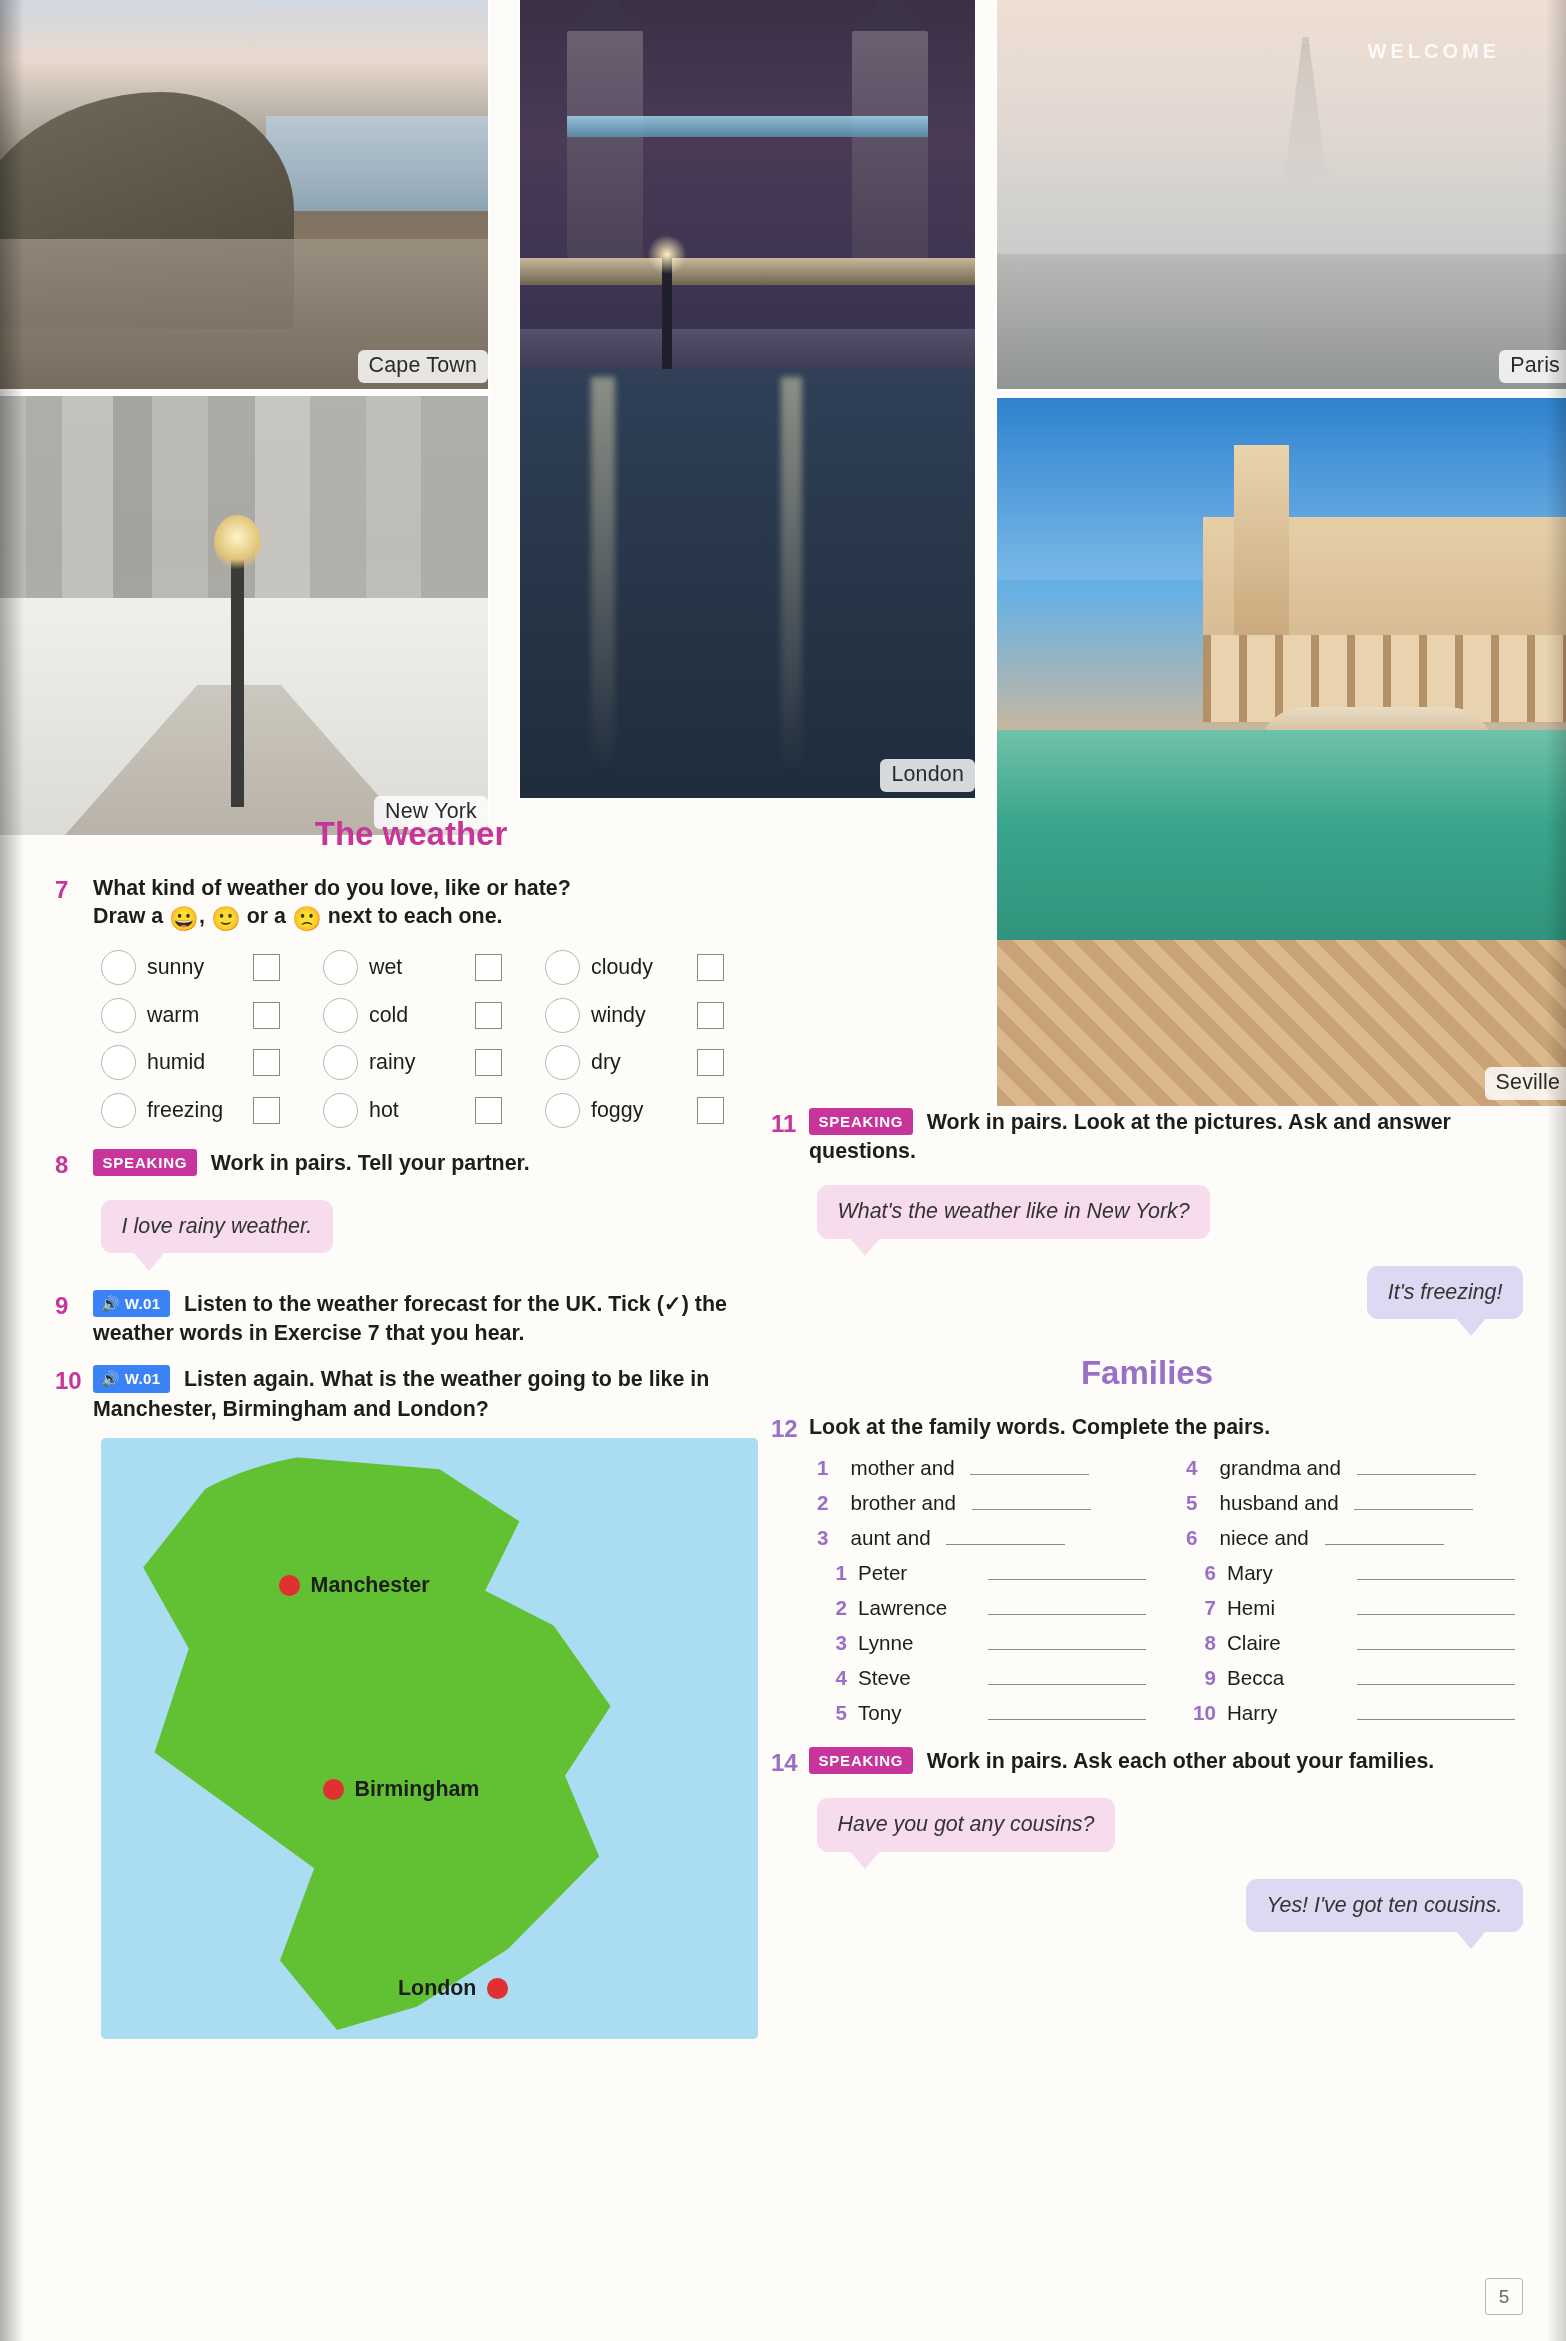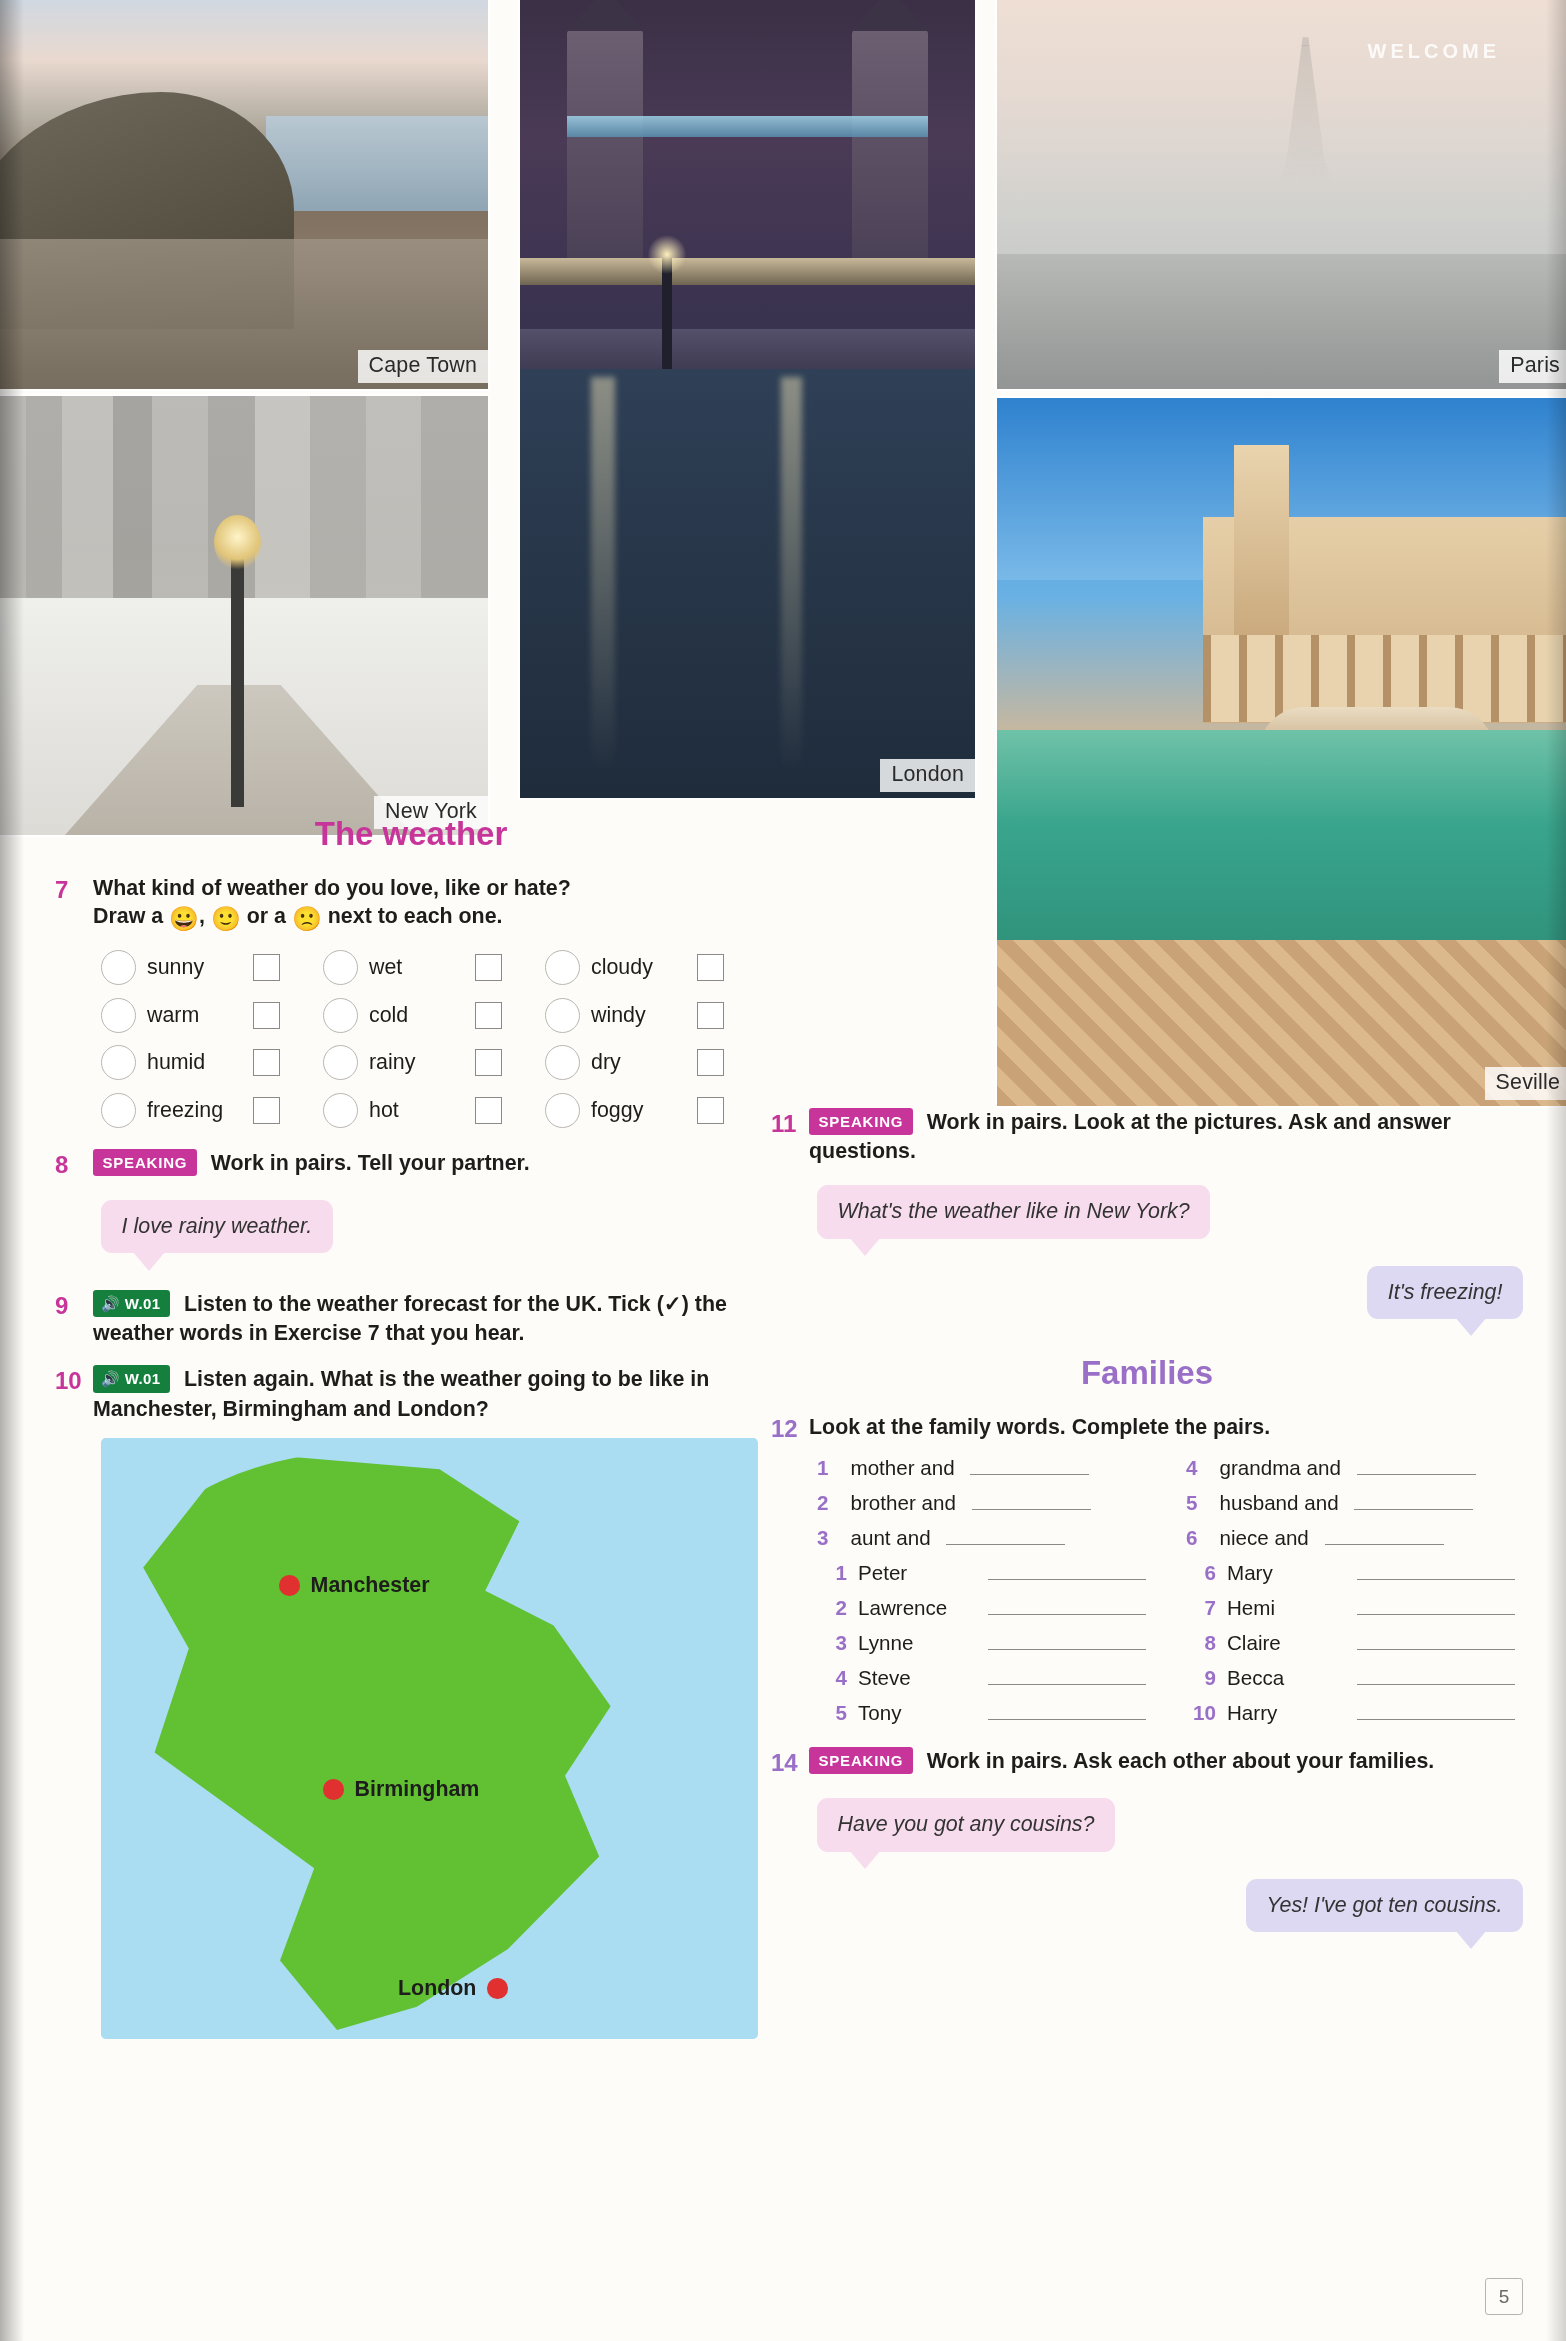--- a/index.html
+++ b/index.html
@@ -31,21 +31,21 @@
   }
   .photo .caption {
     position: absolute;
     bottom: 6.3px;
     padding: 3.2px 11px 4.7px 11px;
     background: rgba(255,255,255,0.82);
     color: #2a2a2a;
     font-size: 21.4px;
     letter-spacing: 0.2px;
   }
-  .cap-right { right: 0; }
+  .cap-right { right: 0; border-radius: 6px; }
 
   
   #photo-capetown {
     left: -8px; top: -4.7px; width: 498px; height: 396px;
     background:
       linear-gradient(180deg, #cfd8e2 0%, #e9d9cf 16%, #b9b2a6 30%, #7e6f5f 52%, #8a7b6a 70%, #6d6254 100%);
   }
   #photo-capetown .hill {
     position: absolute; left: -32px; top: 95px; width: 332px; height: 237px;
     background: linear-gradient(160deg, #6f6a5c, #494336);
@@ -242,21 +242,21 @@
     color: #fff;
     font-size: 15px;
     font-weight: bold;
     letter-spacing: 0.8px;
     padding: 4px 9.5px 3.2px 9.5px;
     border-radius: 3.2px;
     vertical-align: 2.4px;
     margin-right: 8px;
   }
   .badge.audio {
-    background: #15803d;
+    background: #3b82f6;
     letter-spacing: 0.4px;
     padding: 4px 9.5px 3.2px 8px;
   }
   .badge.audio .spk { margin-right: 4.7px; }
 
   
   .weather-grid {
     margin: 14.2px 0 8px 46px;
     display: grid;
     grid-template-columns: 1fr 1fr 1fr;

